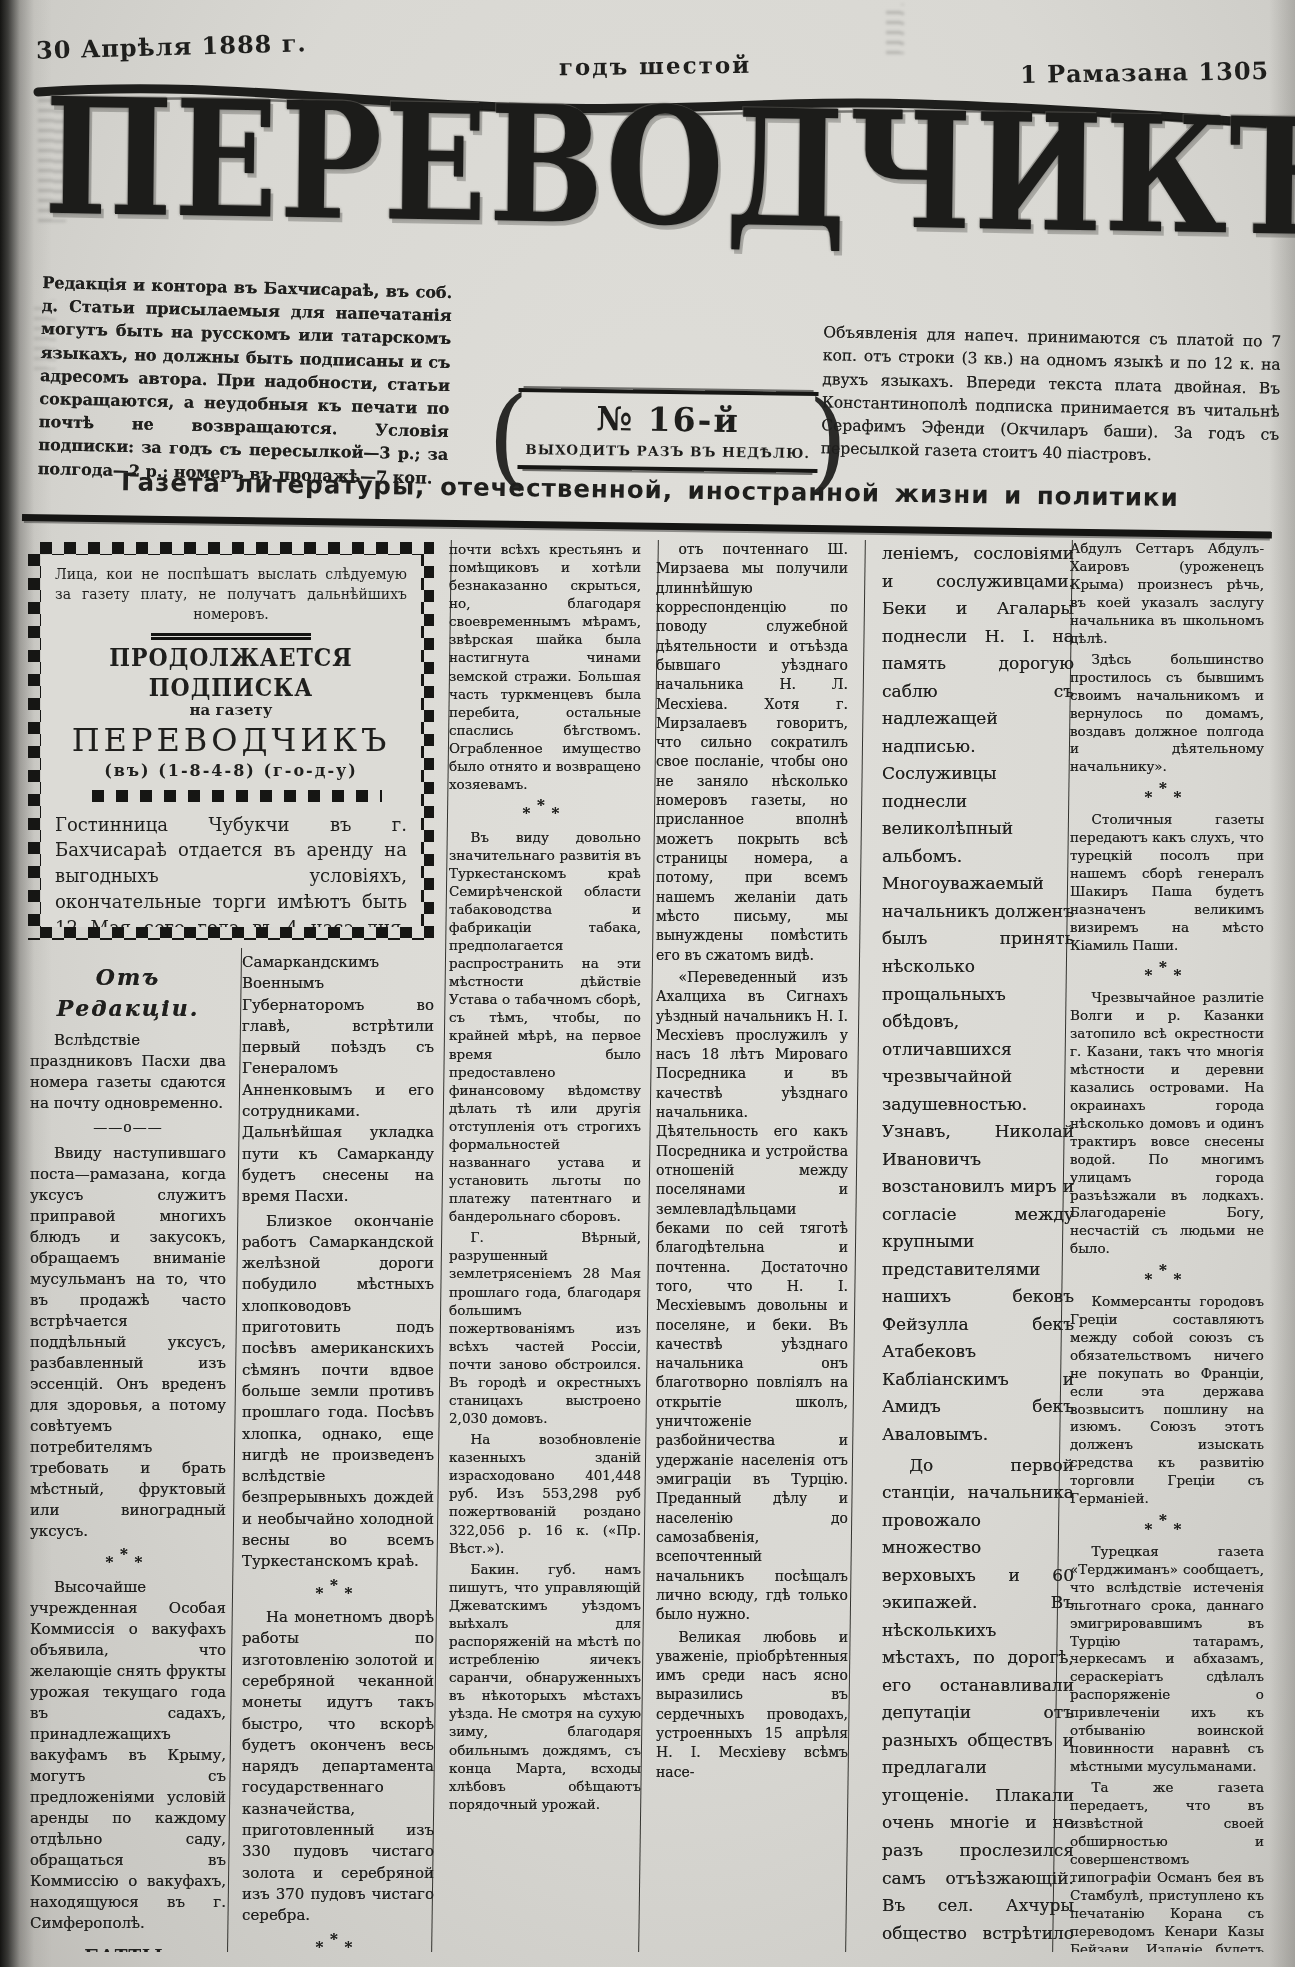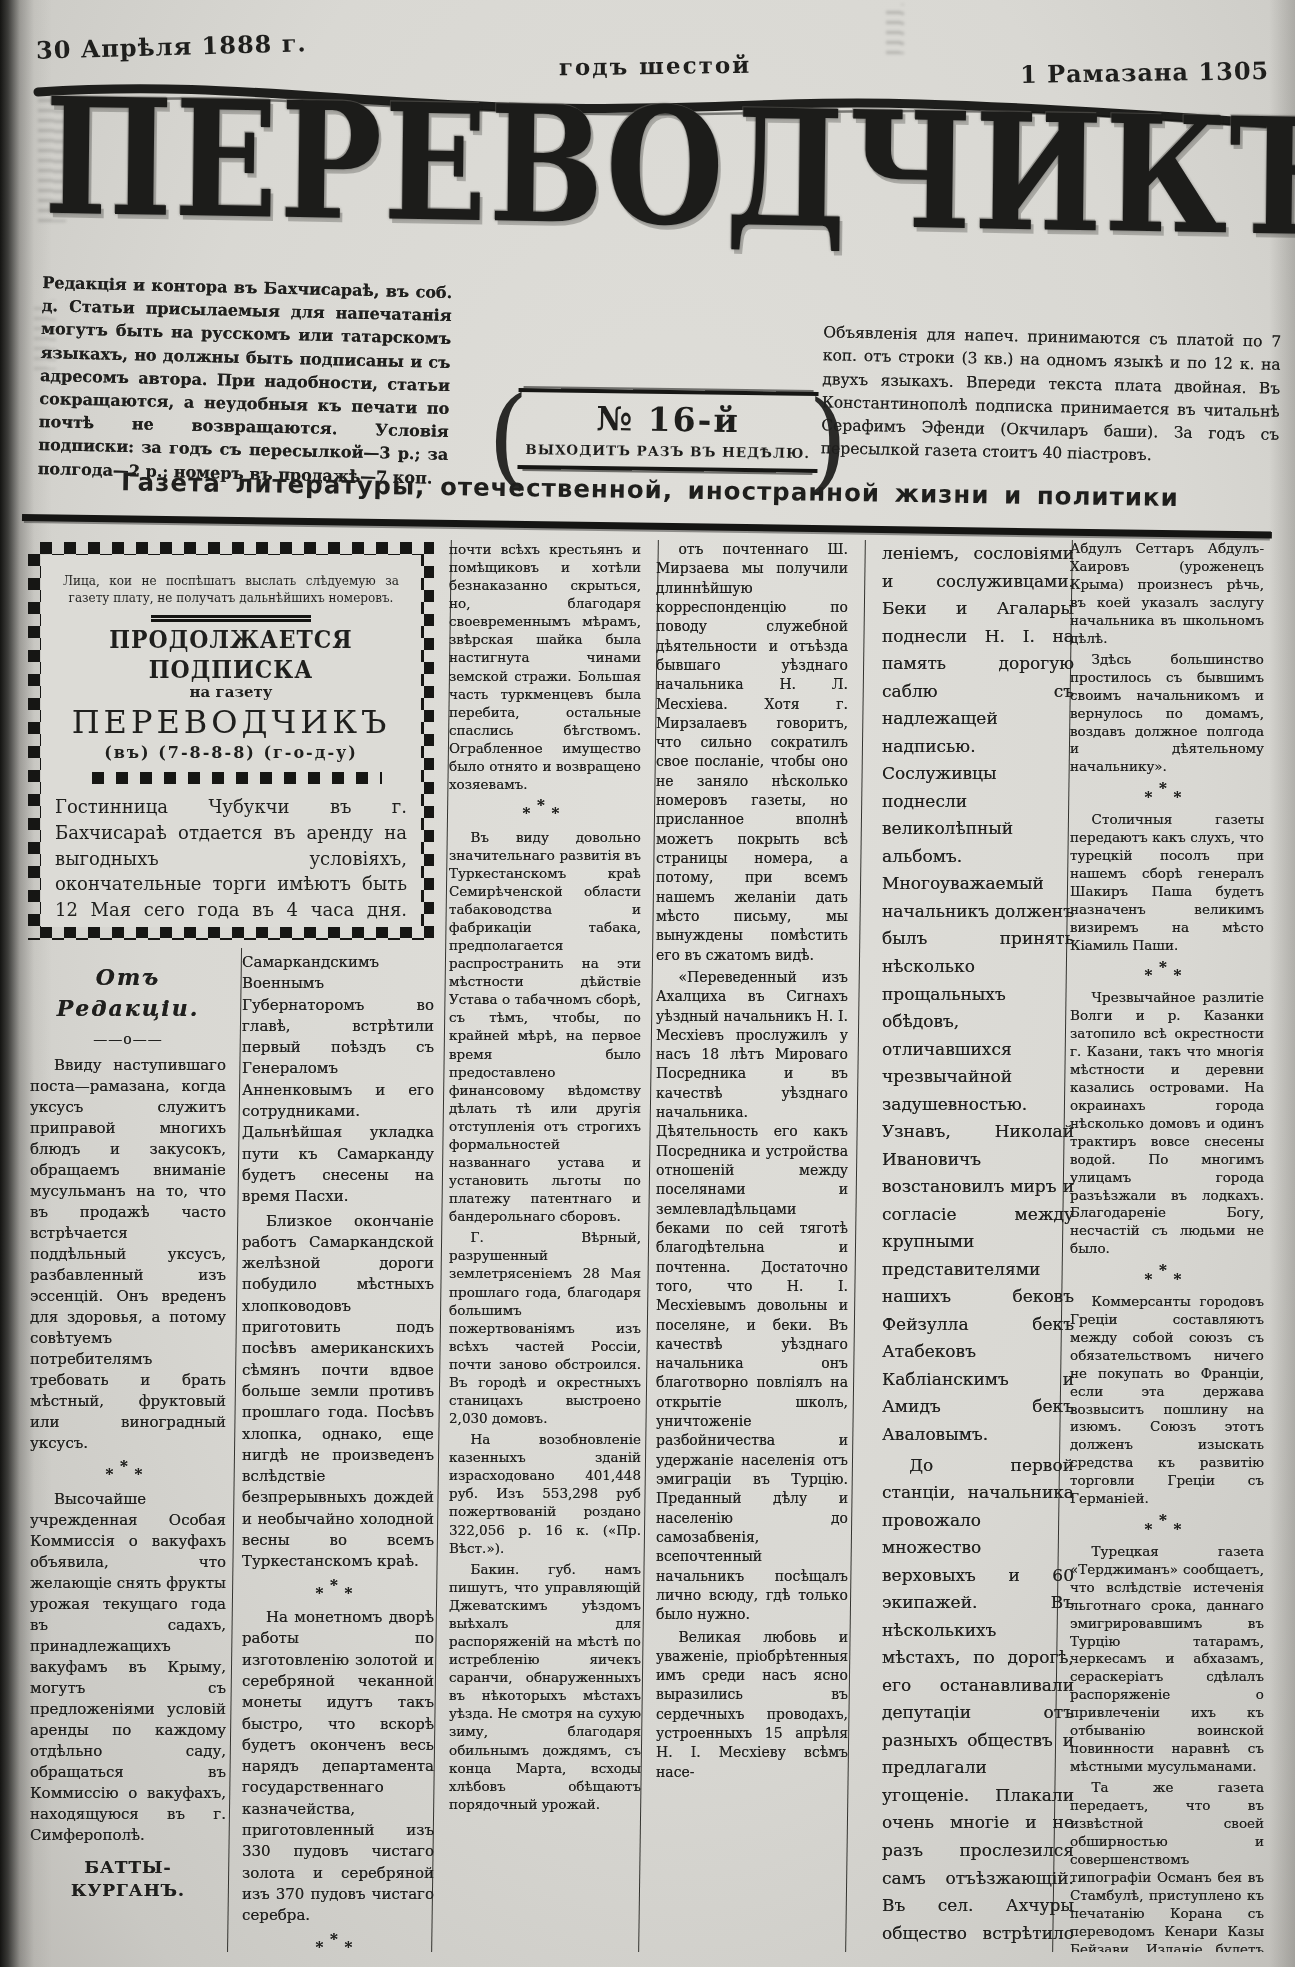--- a/index.html
+++ b/index.html
@@ -60,21 +60,21 @@
   .sec-head.script{font-size:22px;letter-spacing:2px;font-style:italic;}
   .sec-head.caps{font-size:17px;letter-spacing:1px;}
   .sec-head.display{font-size:22px;letter-spacing:2px;text-shadow:1px 1px 0 rgba(90,90,86,.6);}
   .stars{text-align:center;line-height:.55;margin:8px 0 10px;font-size:15px;font-weight:bold;text-indent:0;}
   .stars span{display:block;letter-spacing:8px;}
   .dashdiv{text-align:center;font-size:14px;margin:4px 0 6px;text-indent:0;letter-spacing:1px;}
   
   .adbox{position:absolute;left:0;top:2px;width:406px;height:398px;
     background:repeating-conic-gradient(#161614 0% 25%,rgba(0,0,0,0) 0% 50%) 0 0/24px 24px;}
   .adbox-inner{position:absolute;inset:13px;background:#dcdbd6;padding:10px 14px 6px;overflow:hidden;}
-  .adbox-notice{font-size:12px;line-height:1.42;font-weight:500;text-align:justify;text-align-last:center;margin:8px;}
+  .adbox-notice{font-size:14px;line-height:1.42;font-weight:500;text-align:justify;text-align-last:center;margin:0;}
   .thickrule{width:160px;height:7px;margin:8px auto 6px;
     background:linear-gradient(#141412 0 3px,rgba(0,0,0,0) 3px 4px,#141412 4px 7px);}
   .adbox-line1{font-size:22px;font-weight:bold;text-align:center;letter-spacing:1px;transform:scaleY(1.12);margin:2px 0 0;}
   .adbox-line2{font-size:15px;font-weight:bold;text-align:center;margin:3px 0 0;}
   .adbox-line3{font-size:32px;font-weight:500;text-align:center;letter-spacing:4px;margin:2px 0 0;}
   .adbox-line4{font-size:16px;font-weight:bold;text-align:center;letter-spacing:2px;margin:2px 0 0;}
   .checker-div{height:12px;width:86%;margin:10px auto 10px;
     background:repeating-conic-gradient(#161614 0% 25%,rgba(0,0,0,0) 0% 50%) 0 0/24px 24px;}
   .adbox-hotel{font-size:18px;line-height:1.43;font-weight:500;text-align:justify;margin:0;}
 </style>
@@ -114,34 +114,35 @@
 
   <div class="body-area">
 
     <div class="adbox">
       <div class="adbox-inner">
         <p class="adbox-notice">Лица, кои не поспѣшатъ выслать слѣдуемую за газету плату, не получатъ дальнѣйшихъ номеровъ.</p>
         <div class="thickrule"></div>
         <p class="adbox-line1">ПРОДОЛЖАЕТСЯ ПОДПИСКА</p>
         <p class="adbox-line2">на газету</p>
         <p class="adbox-line3">ПЕРЕВОДЧИКЪ</p>
-        <p class="adbox-line4">(въ)  (7-8-8-8)  (г-о-д-у)</p>
+        <p class="adbox-line4">(въ)  (1-8-4-8)  (г-о-д-у)</p>
         <div class="checker-div"></div>
         <p class="adbox-hotel">Гостинница Чубукчи въ г. Бахчисараѣ отдается въ аренду на выгодныхъ условіяхъ, окончательные торги имѣютъ быть 12 Мая сего года въ 4 часа дня. Владѣлецъ Сеидъ Эмиръ Чубукчи.</p>
       </div>
     </div>
 
     <div class="vrule v1"></div>
     <div class="vrule v2"></div>
     <div class="vrule v3"></div>
     <div class="vrule v4"></div>
     <div class="vrule v5"></div>
 
     <div class="col col1">
       <div class="sec-head script">Отъ Редакціи.</div>
+      <p>Вслѣдствіе праздниковъ Пасхи два номера газеты сдаются на почту одновременно.</p>
       <div class="dashdiv">——о——</div>
       <p>Ввиду наступившаго поста—рамазана, когда уксусъ служитъ приправой многихъ блюдъ и закусокъ, обращаемъ вниманіе мусульманъ на то, что въ продажѣ часто встрѣчается поддѣльный уксусъ, разбавленный изъ эссенцій. Онъ вреденъ для здоровья, а потому совѣтуемъ потребителямъ требовать и брать мѣстный, фруктовый или виноградный уксусъ.</p>
       <div class="stars">
           <span>*</span>
           <span>*  *</span>
         </div>
       <p>Высочайше учрежденная Особая Коммиссія о вакуфахъ объявила, что желающіе снять фрукты урожая текущаго года въ садахъ, принадлежащихъ вакуфамъ въ Крыму, могутъ съ предложеніями условій аренды по каждому отдѣльно саду, обращаться въ Коммиссію о вакуфахъ, находящуюся въ г. Симферополѣ.</p>
       <div class="sec-head caps">БАТТЫ-КУРГАНЪ.</div>
 
     </div>

